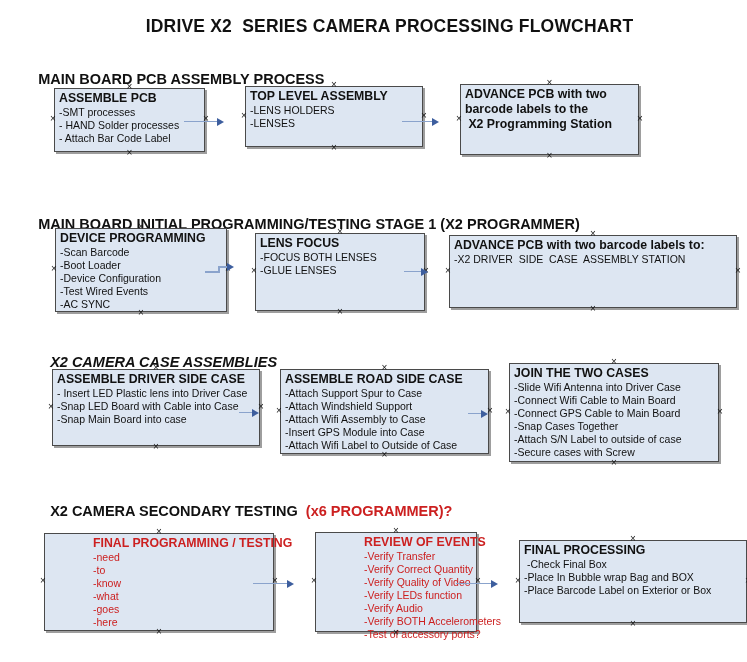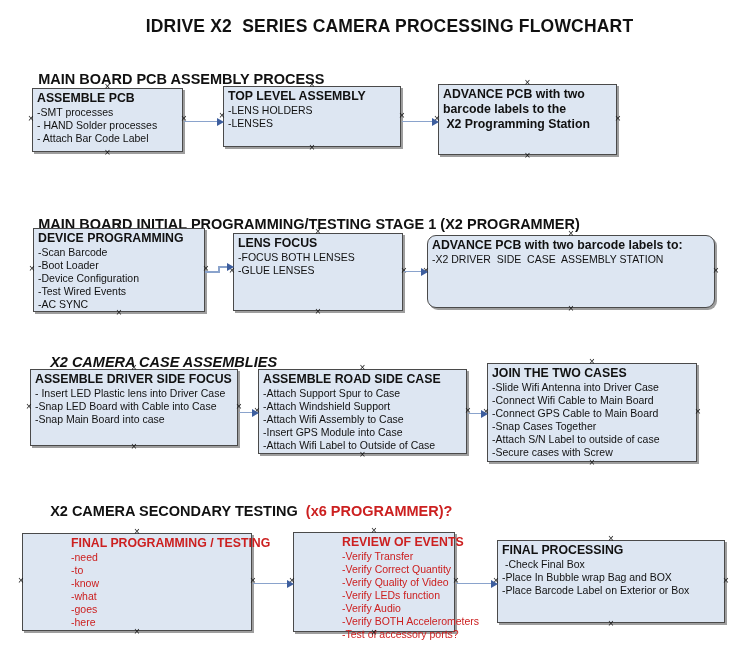--- a/index.html
+++ b/index.html
@@ -17,21 +17,21 @@
     font-size:17.5px; font-weight:bold; white-space:pre; letter-spacing:.2px;margin-left:32px;
   }
   .section-heading{
     position:absolute; font-size:14.5px; font-weight:bold; white-space:pre;
   }
   .section-heading .red-part{ color:var(--red-text); }
   .box{
     position:absolute; background:var(--box-fill);
     border:1.5px solid var(--box-border);
     box-shadow:2px 2px 0 var(--box-shadow);
-    padding:2px 2px 0 4px; box-sizing:border-box; overflow:visible;
+    padding:2px 2px 0 4px; box-sizing:border-box; overflow:visible;margin-left:22px;
   }
   .bt-line{ font-size:12.3px; font-weight:bold; line-height:15px; white-space:pre; }
   .bi-line{ font-size:10.5px; line-height:13px; white-space:pre; }
   .box.red .bt-line, .box.red .bi-line{ color:var(--red-text);padding-left:44px; }
   
   .xm{ position:absolute; width:10px; height:10px; line-height:10px; font-size:10px;
        text-align:center; color:#1a1a1a; font-weight:normal; pointer-events:none; }
   .xm::before{ content:"\00D7"; }
   .xm-t{ top:-7px; left:50%; margin-left:-5px; }
   .xm-b{ bottom:-7px; left:50%; margin-left:-5px; }
@@ -136,21 +136,21 @@
     <span class="xm xm-r"></span>
     <div class="bt">
         <div class="bt-line">LENS FOCUS</div>
       </div>
     <div class="bi">
         <div class="bi-line">-FOCUS BOTH LENSES</div>
         <div class="bi-line">-GLUE LENSES</div>
       </div>
   </div>
 
-  <div class="box" style="left:427px; top:235px; width:288px; height:73px;border-radius:9px;">
+  <div class="box" style="left:427px; top:235px; width:288px; height:73px;">
     <span class="xm xm-t"></span>
     <span class="xm xm-b"></span>
     <span class="xm xm-l"></span>
     <span class="xm xm-r"></span>
     <div class="bt">
         <div class="bt-line">ADVANCE PCB with two barcode labels to:</div>
       </div>
     <div class="bi">
         <div class="bi-line">-X2 DRIVER  SIDE  CASE  ASSEMBLY STATION</div>
       </div>
@@ -170,21 +170,21 @@
   <div class="section-heading" style="left:34px; top:338px;font-style:italic;">
     <span>X2 CAMERA CASE ASSEMBLIES</span>
   </div>
 
   <div class="box" style="left:30px; top:369px; width:208px; height:77px;">
     <span class="xm xm-t"></span>
     <span class="xm xm-b"></span>
     <span class="xm xm-l"></span>
     <span class="xm xm-r"></span>
     <div class="bt">
-        <div class="bt-line">ASSEMBLE DRIVER SIDE FOCUS</div>
+        <div class="bt-line">ASSEMBLE DRIVER SIDE CASE</div>
       </div>
     <div class="bi">
         <div class="bi-line">- Insert LED Plastic lens into Driver Case</div>
         <div class="bi-line">-Snap LED Board with Cable into Case</div>
         <div class="bi-line">-Snap Main Board into case</div>
       </div>
   </div>
 
   <div class="box" style="left:258px; top:369px; width:209px; height:85px;">
     <span class="xm xm-t"></span>

